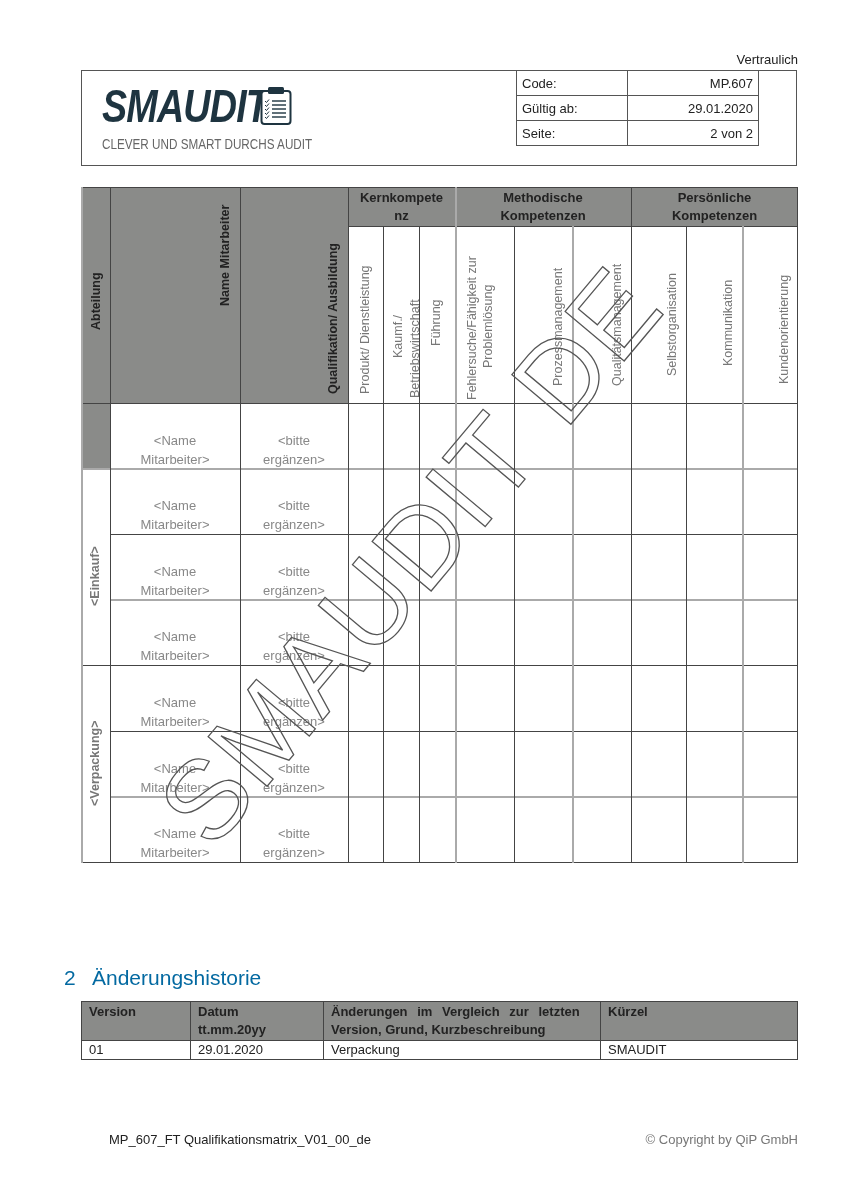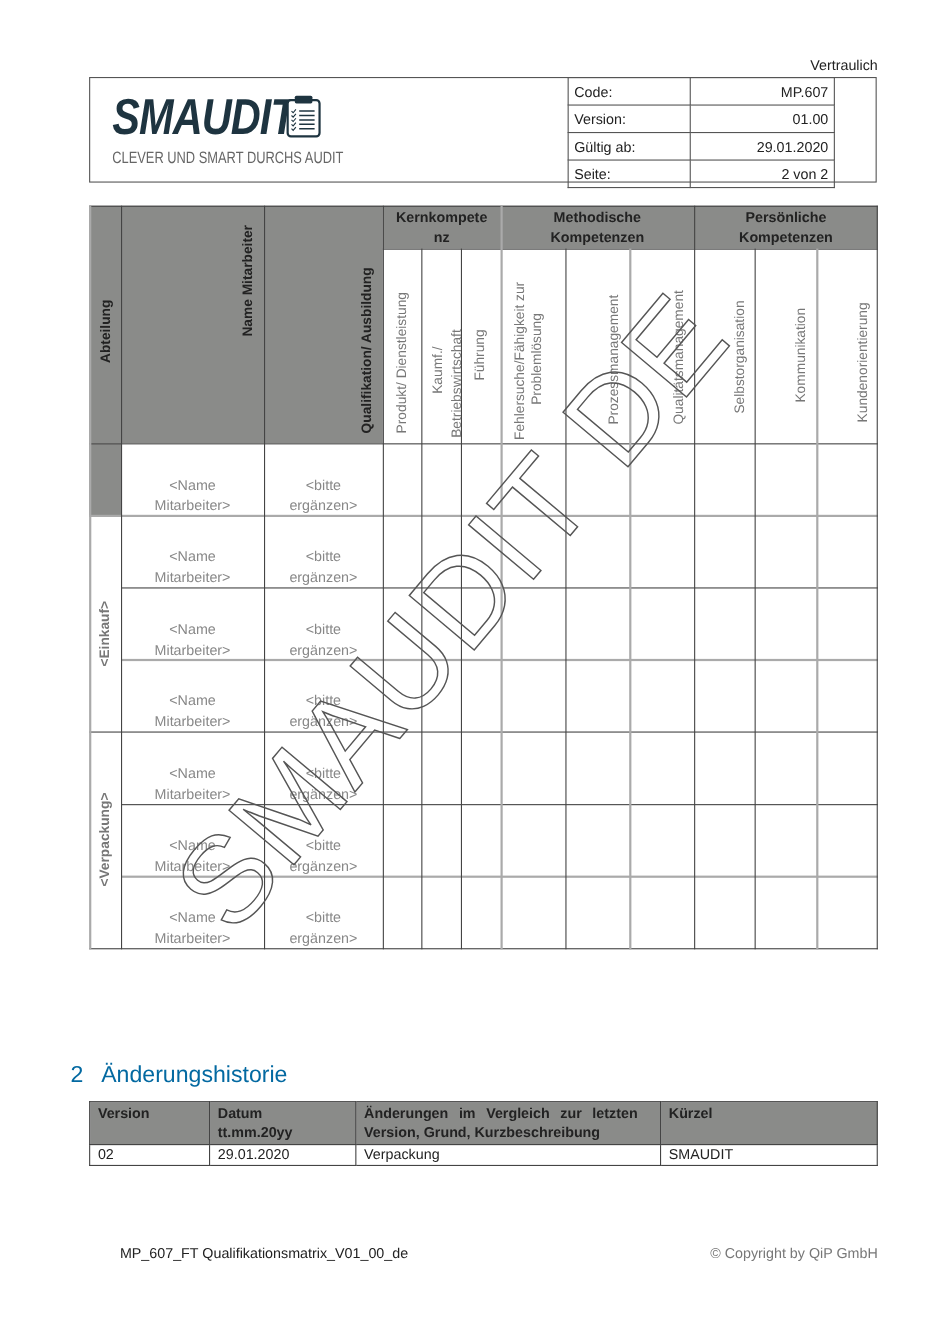--- a/index.html
+++ b/index.html
@@ -72,24 +72,20 @@
     </svg>
     <div class="logo-tag">CLEVER UND SMART DURCHS AUDIT</div>
   </div>
   <table class="meta">
     <tbody>
         <tr>
       <td class="k">Code:</td>
       <td class="v">MP.607</td>
     </tr>
     <tr>
-      <td class="k">Version:</td>
-      <td class="v">01.00</td>
-    </tr>
-    <tr>
       <td class="k">Gültig ab:</td>
       <td class="v">29.01.2020</td>
     </tr>
     <tr>
       <td class="k">Seite:</td>
       <td class="v">2 von 2</td>
     </tr>
   </tbody>
     </table>
 </div>
@@ -242,21 +238,21 @@
         </th>
     <th style="width:262px;text-align:justify;">
           <div style="word-spacing:6px;">Änderungen im Vergleich zur letzten</div>
           <div>Version, Grund, Kurzbeschreibung</div>
         </th>
     <th>
           <div>Kürzel</div>
         </th>
   </tr>
   <tr>
-    <td>02</td>
+    <td>01</td>
     <td>29.01.2020</td>
     <td>Verpackung</td>
     <td>SMAUDIT</td>
   </tr>
 </tbody>
   </table>
 
 <div class="footer-l">MP_607_FT Qualifikationsmatrix_V01_00_de</div>
 <div class="footer-r">© Copyright by QiP GmbH</div>
 

